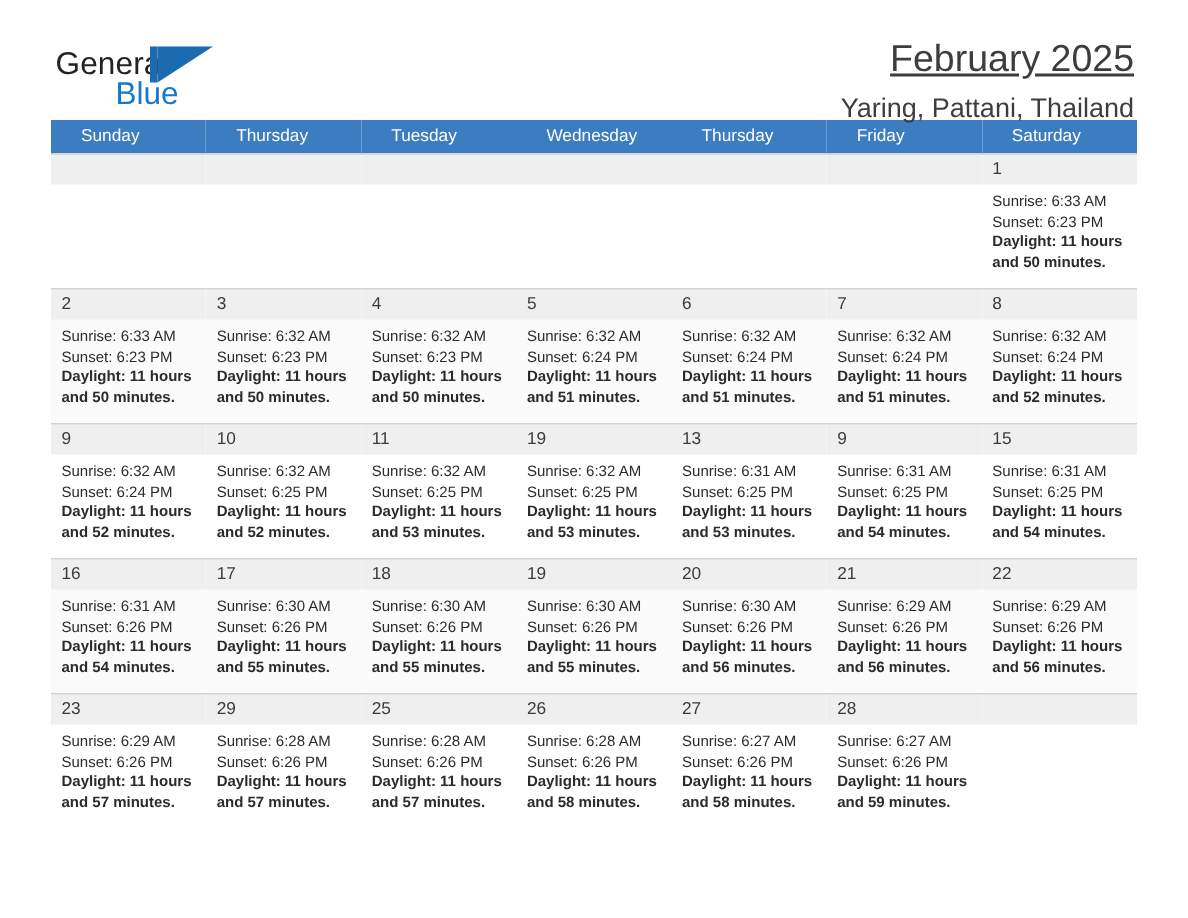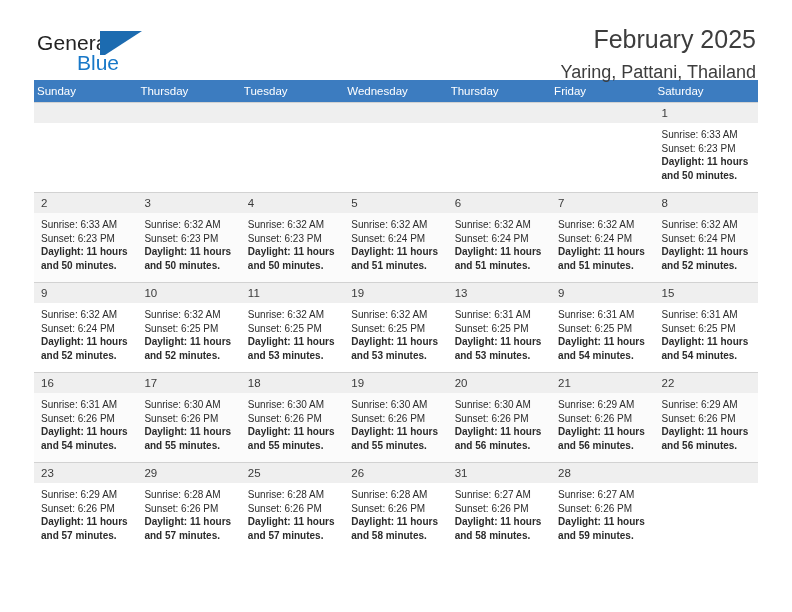--- a/index.html
+++ b/index.html
@@ -84,20 +84,21 @@
 
   .titles {
     text-align: right;
     padding-right: 2px;
   }
   .title-main {
     font-size: 25px;
     color: #3d3d3d;
     line-height: 1.05;
     white-space: nowrap;
+    text-decoration: underline;
   }
   .title-sub {
     font-size: 18px;
     color: #3d3d3d;
     margin-top: 10px;
     white-space: nowrap;
   }
 
   
   .calendar {
@@ -105,21 +106,21 @@
     border-collapse: collapse;
     table-layout: fixed;
     margin-top: 8px;
   }
   .calendar th {
     background: #3C7CC0;
     color: #ffffff;
     font-size: 11.5px;
     font-weight: normal;
     text-align: left;
-    padding: 5px 0 5px 3px;
+    padding: 5px 0 5px 20px;
     height: 20px;
     box-sizing: border-box;
     border: none;
   }
   .calendar td {
     vertical-align: top;
     padding: 0;
     height: 90px;
     border: none;
     border-top: 1px solid #d2d2d2;
@@ -413,21 +414,21 @@
           </td>
           <td>
             <span class="daynum">26</span>
             <div class="details">
               <div>Sunrise: 6:28 AM</div>
               <div>Sunset: 6:26 PM</div>
               <div class="daylight">Daylight: 11 hours and 58 minutes.</div>
             </div>
           </td>
           <td>
-            <span class="daynum">31</span>
+            <span class="daynum">27</span>
             <div class="details">
               <div>Sunrise: 6:27 AM</div>
               <div>Sunset: 6:26 PM</div>
               <div class="daylight">Daylight: 11 hours and 58 minutes.</div>
             </div>
           </td>
           <td>
             <span class="daynum">28</span>
             <div class="details">
               <div>Sunrise: 6:27 AM</div>

